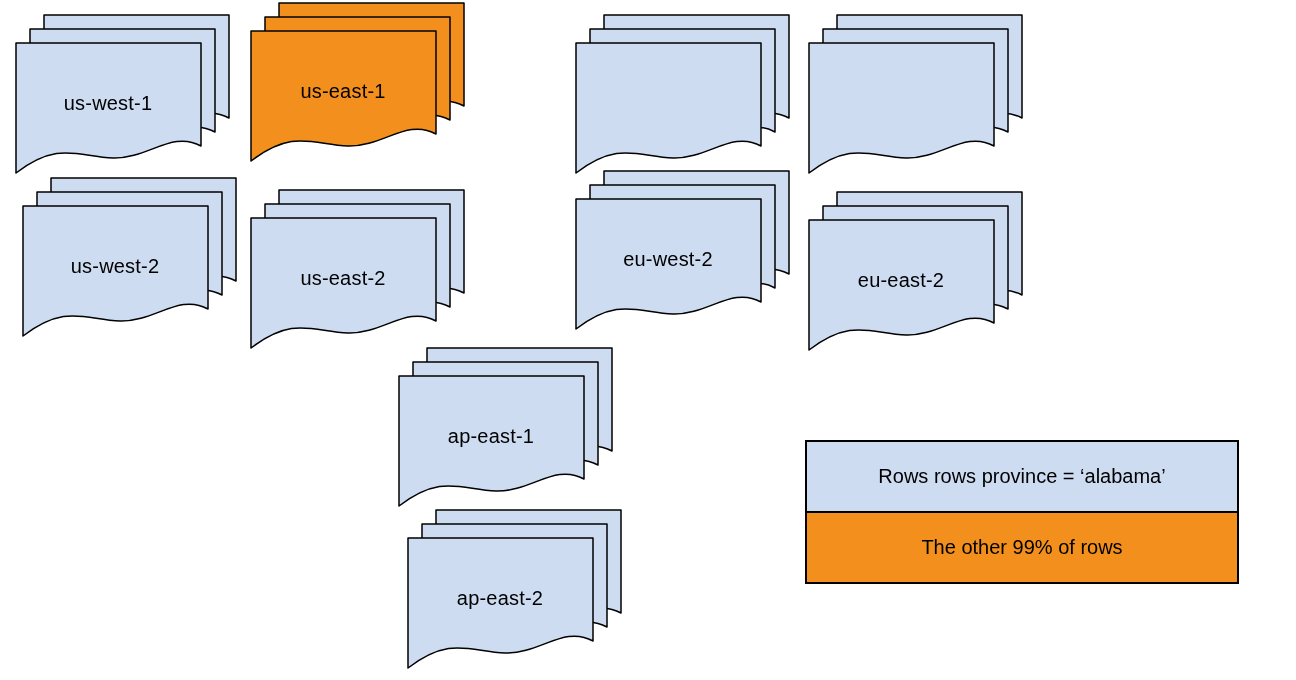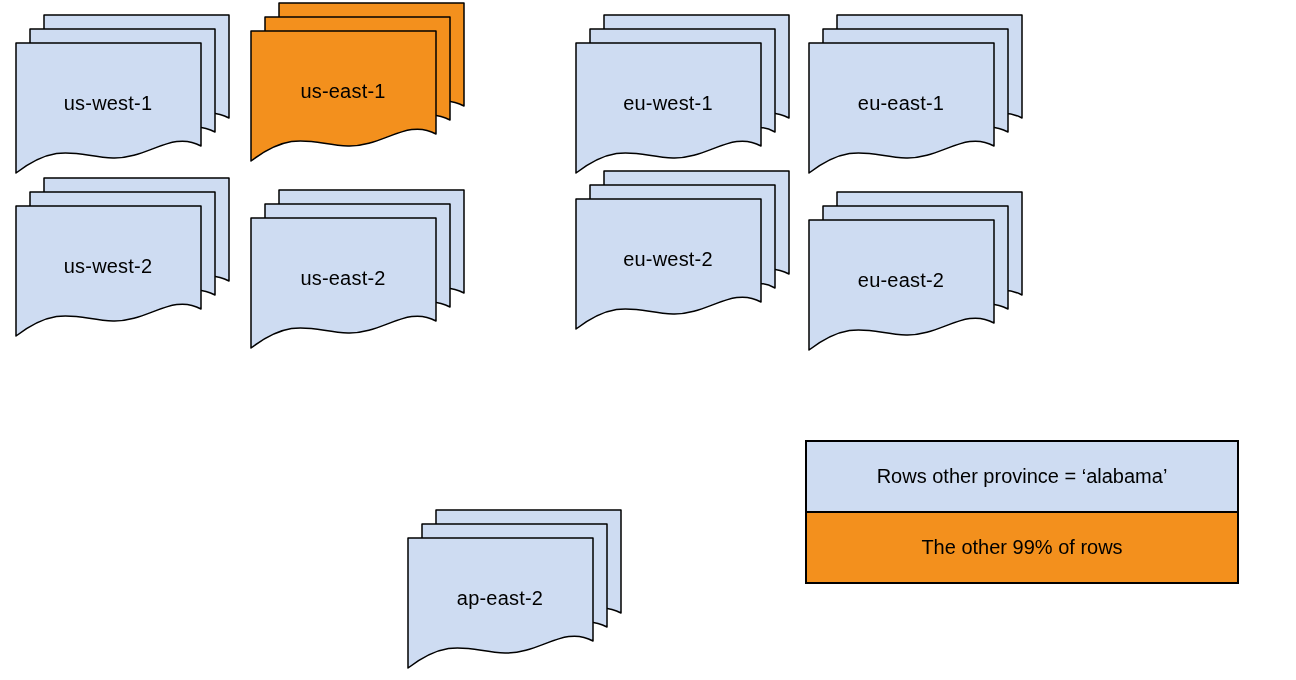--- a/index.html
+++ b/index.html
@@ -88,33 +88,31 @@
     </svg>
     <div class="stack-label">us-east-1</div>
   </div>
 
   <div class="stack" style="left:575px; top:14px">
     <svg width="216" height="161" viewBox="0 0 216 161">
       <use href="#docshape" transform="translate(28,0)" fill="#CEDCF2"></use>
       <use href="#docshape" transform="translate(14,14)" fill="#CEDCF2"></use>
       <use href="#docshape" transform="translate(0,28)" fill="#CEDCF2"></use>
     </svg>
-    <div class="stack-label">eu-west-1</div>
   </div>
 
   <div class="stack" style="left:808px; top:14px">
     <svg width="216" height="161" viewBox="0 0 216 161">
       <use href="#docshape" transform="translate(28,0)" fill="#CEDCF2"></use>
       <use href="#docshape" transform="translate(14,14)" fill="#CEDCF2"></use>
       <use href="#docshape" transform="translate(0,28)" fill="#CEDCF2"></use>
     </svg>
-    <div class="stack-label">eu-east-1</div>
   </div>
 
-  <div class="stack" style="left:15px; top:177px">
+  <div class="stack" style="left:22px; top:177px">
     <svg width="216" height="161" viewBox="0 0 216 161">
       <use href="#docshape" transform="translate(28,0)" fill="#CEDCF2"></use>
       <use href="#docshape" transform="translate(14,14)" fill="#CEDCF2"></use>
       <use href="#docshape" transform="translate(0,28)" fill="#CEDCF2"></use>
     </svg>
     <div class="stack-label">us-west-2</div>
   </div>
 
   <div class="stack" style="left:250px; top:189px">
     <svg width="216" height="161" viewBox="0 0 216 161">
@@ -136,32 +134,40 @@
 
   <div class="stack" style="left:808px; top:191px">
     <svg width="216" height="161" viewBox="0 0 216 161">
       <use href="#docshape" transform="translate(28,0)" fill="#CEDCF2"></use>
       <use href="#docshape" transform="translate(14,14)" fill="#CEDCF2"></use>
       <use href="#docshape" transform="translate(0,28)" fill="#CEDCF2"></use>
     </svg>
     <div class="stack-label">eu-east-2</div>
   </div>
 
+  <div class="stack" style="left:398px; top:347px">
+    <svg width="216" height="161" viewBox="0 0 216 161">
+      <use href="#docshape" transform="translate(28,0)" fill="#CEDCF2"></use>
+      <use href="#docshape" transform="translate(14,14)" fill="#CEDCF2"></use>
+      <use href="#docshape" transform="translate(0,28)" fill="#CEDCF2"></use>
+    </svg>
+    <div class="stack-label">ap-east-1</div>
+  </div>
 
   <div class="stack" style="left:407px; top:509px">
     <svg width="216" height="161" viewBox="0 0 216 161">
       <use href="#docshape" transform="translate(28,0)" fill="#CEDCF2"></use>
       <use href="#docshape" transform="translate(14,14)" fill="#CEDCF2"></use>
       <use href="#docshape" transform="translate(0,28)" fill="#CEDCF2"></use>
     </svg>
     <div class="stack-label">ap-east-2</div>
   </div>
 
   <div id="legend">
     <div class="legend-row" style="background: rgb(206, 220, 242);">
-      <span>Rows other province = ‘alabama’</span>
+      <span>Rows rows province = ‘alabama’</span>
     </div>
     <div class="legend-row" style="background: rgb(243, 144, 29);">
       <span>The other 99% of rows</span>
     </div>
   </div>
 
 </div>
 
 </body></html>

